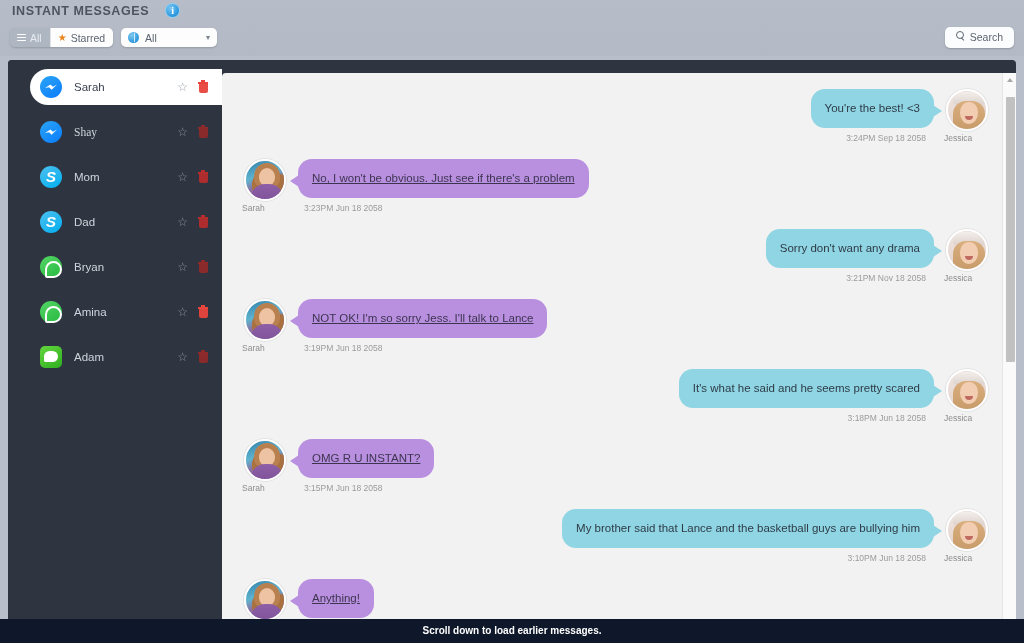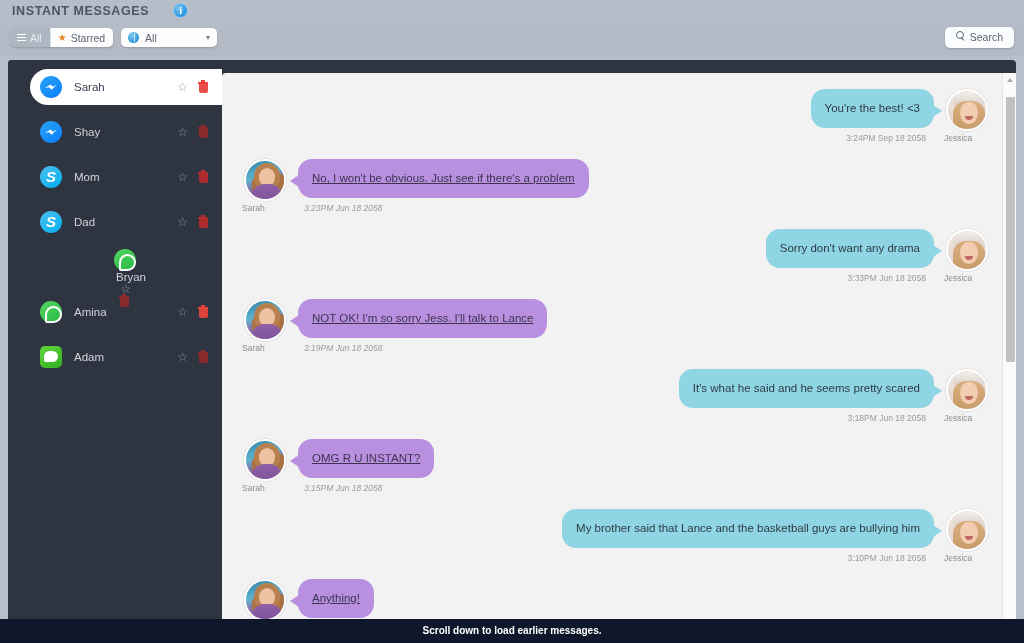--- a/index.html
+++ b/index.html
@@ -17,21 +17,21 @@
     position: absolute;
     left: 0; top: 0;
     width: 1024px; height: 56px;
     background: linear-gradient(#b6bdc8, #b3bac5);
   }
   .title-row {
     position: absolute;
     left: 12px; top: 3px;
     display: flex;
     align-items: center;
-    gap: 24px;
+    gap: 16px;
   }
   .page-title {
     font-size: 12.5px;
     font-weight: bold;
     letter-spacing: 0.6px;
     color: #4d5560;
   }
   .info-icon {
     width: 15px; height: 15px;
     border-radius: 50%;
@@ -393,21 +393,21 @@
     border-style: solid;
     border-width: 6px 0 6px 9px;
     border-color: transparent transparent transparent #8fd5e3;
   }
   .stamp {
     font-size: 8.5px;
     color: #9b9b9b;
     margin-top: 5px;
     padding: 0 4px;
   }
-  .stamp.l { text-align: left; margin-left: 12px; font-style: italic; }
+  .stamp.l { text-align: left; margin-left: 12px; }
   .stamp.r { text-align: right; margin-right: 14px; }
 
   
   .scrollbar {
     position: absolute;
     right: 0; top: 0;
     width: 14px; height: 100%;
     background: #fafafa;
     border-left: 1px solid #e6e6e6;
   }
@@ -485,21 +485,21 @@
     <div class="contact-gap"></div>
     <div id="contact-list">
         <div class="contact selected" style="margin-top: 0px;">
           <div class="app-icon icon-messenger"></div>
           <div class="contact-name">Sarah</div>
           <div class="row-star">☆</div>
           <div class="row-trash t-bright">
             <i></i>
           </div>
         </div>
-        <div class="contact" style="margin-top: 9px;">
+        <div class="contact" style="margin-top: 9px; font-family: Liberation Serif, serif;">
           <div class="app-icon icon-messenger"></div>
           <div class="contact-name">Shay</div>
           <div class="row-star">☆</div>
           <div class="row-trash t-dark">
             <i></i>
           </div>
         </div>
         <div class="contact" style="margin-top: 9px;">
           <div class="app-icon icon-skype">S</div>
           <div class="contact-name">Mom</div>
@@ -509,21 +509,21 @@
           </div>
         </div>
         <div class="contact" style="margin-top: 9px;">
           <div class="app-icon icon-skype">S</div>
           <div class="contact-name">Dad</div>
           <div class="row-star">☆</div>
           <div class="row-trash t-mid">
             <i></i>
           </div>
         </div>
-        <div class="contact" style="margin-top: 9px; flex-direction: column;">
+        <div class="contact" style="margin-top: 9px;">
           <div class="app-icon icon-whatsapp"></div>
           <div class="contact-name">Bryan</div>
           <div class="row-star">☆</div>
           <div class="row-trash t-dark">
             <i></i>
           </div>
         </div>
         <div class="contact" style="margin-top: 9px;">
           <div class="app-icon icon-whatsapp"></div>
           <div class="contact-name">Amina</div>
@@ -569,21 +569,21 @@
             <div class="av-name">Sarah</div>
           </div>
           <div class="bubble-col">
             <div class="bubble left">No, I won't be obvious. Just see if there's a problem</div>
             <div class="stamp l">3:23PM Jun 18 2058</div>
           </div>
         </div>
         <div class="msg right">
           <div class="bubble-col">
             <div class="bubble right">Sorry don't want any drama</div>
-            <div class="stamp r">3:33PM Jun 18 2058</div>
+            <div class="stamp r">3:21PM Nov 18 2058</div>
           </div>
           <div class="av-wrap">
             <div class="avatar av-jess">
               <div class="av-hat"></div>
               <div class="av-hair2"></div>
               <div class="av-face2"></div>
               <div class="av-smile"></div>
             </div>
             <div class="av-name">Jessica</div>
           </div>

